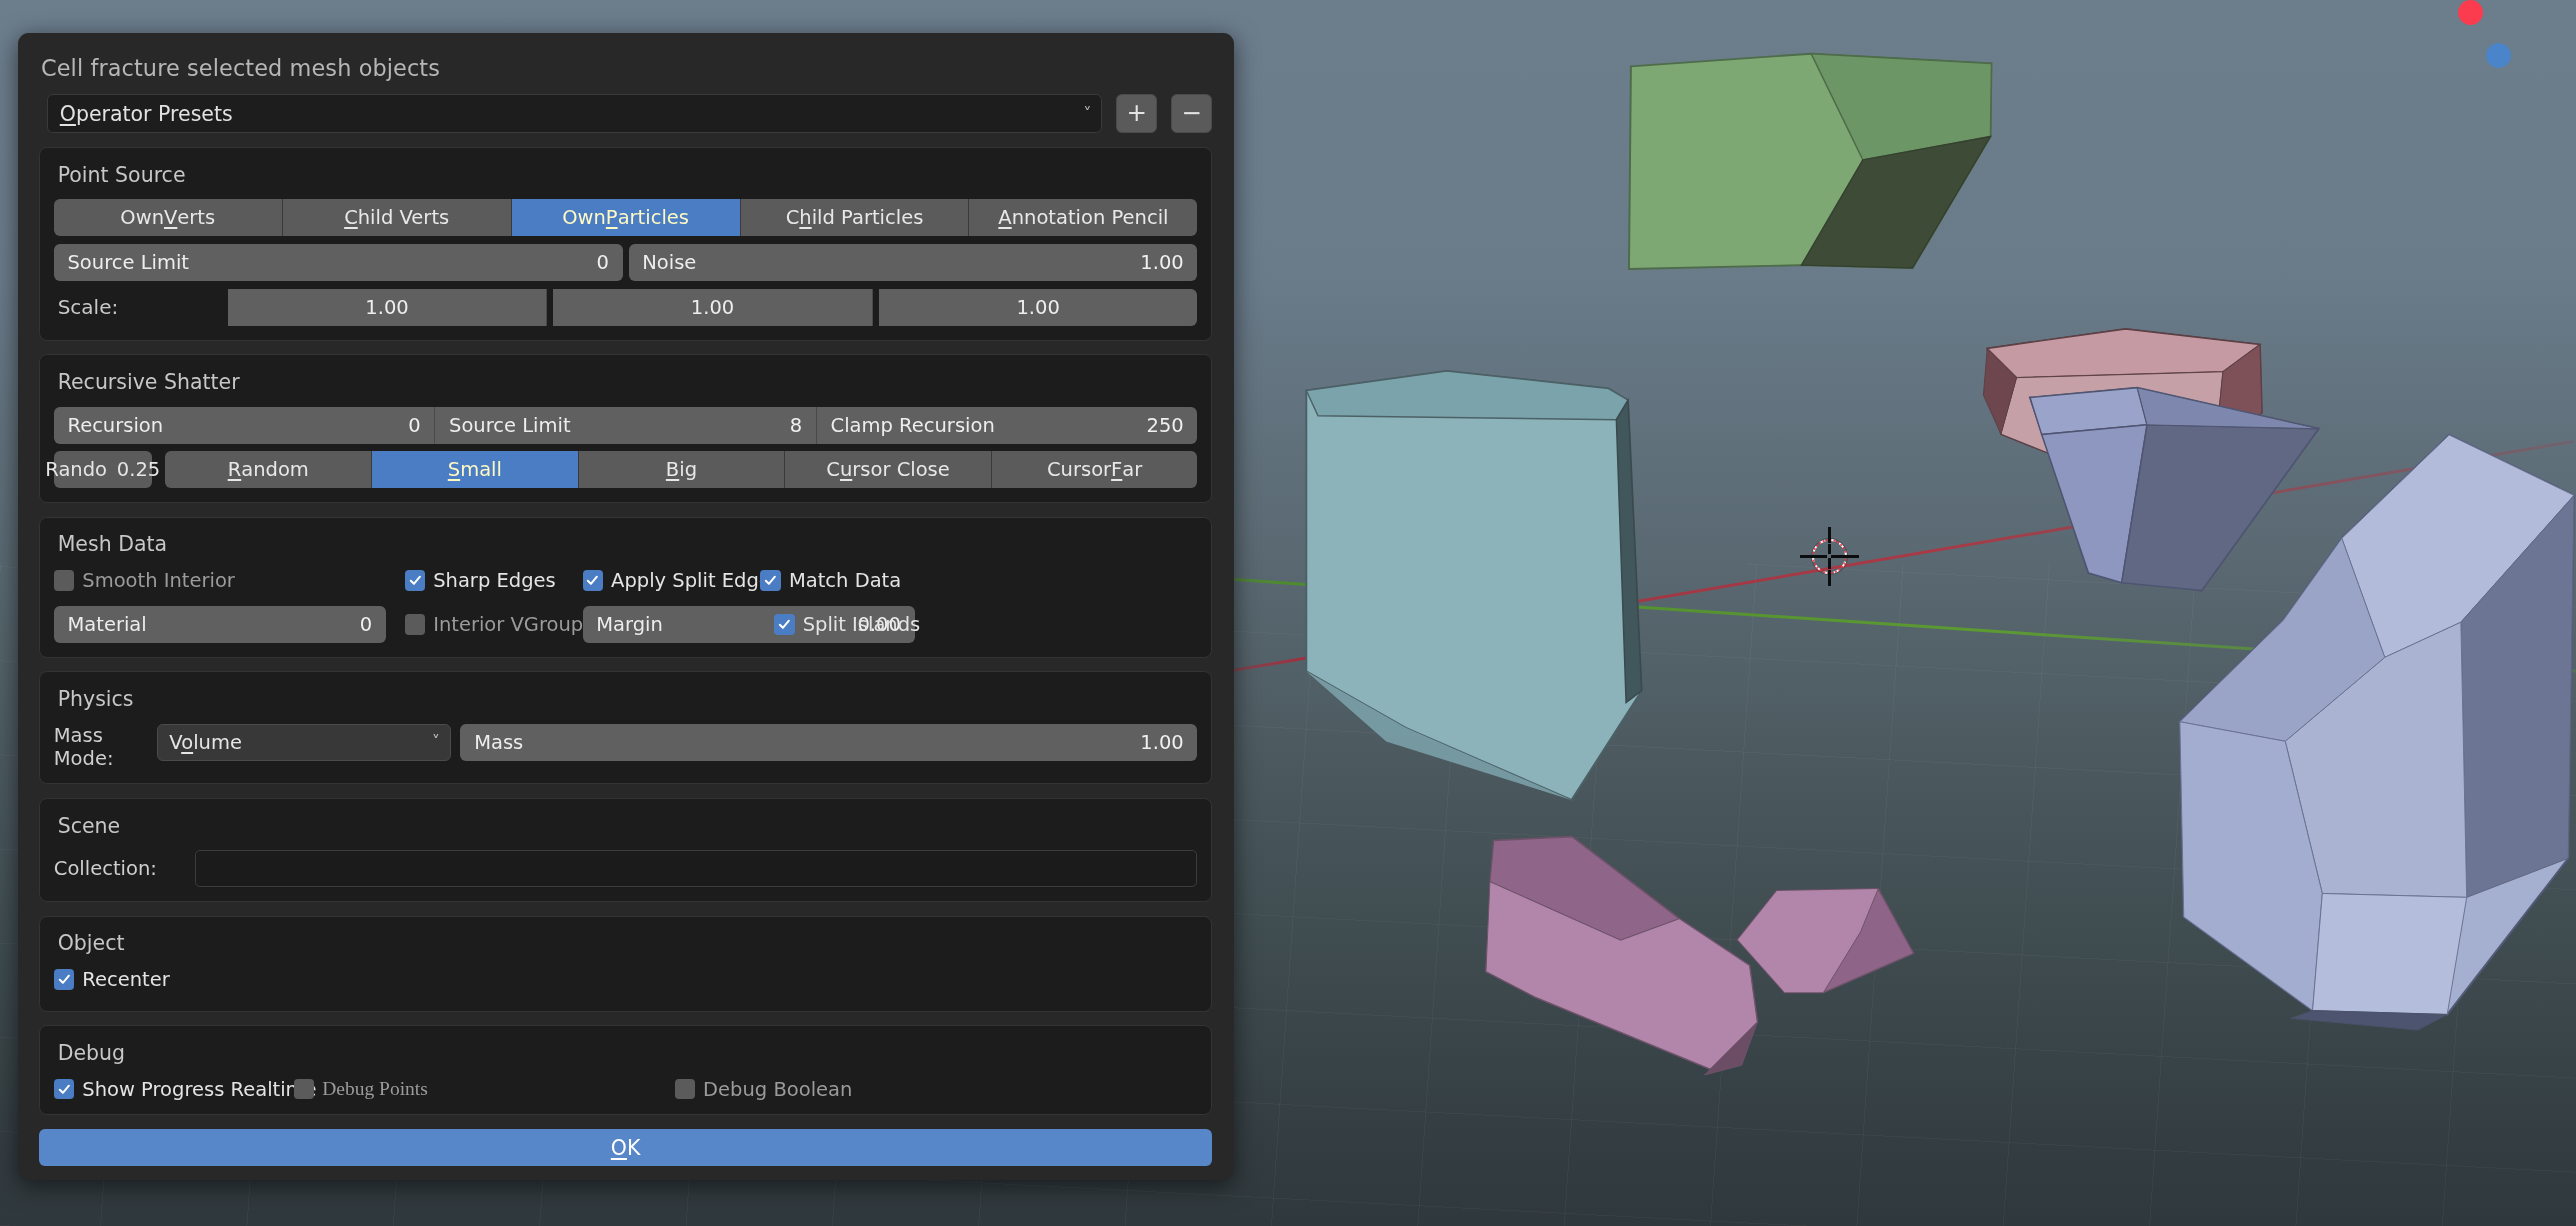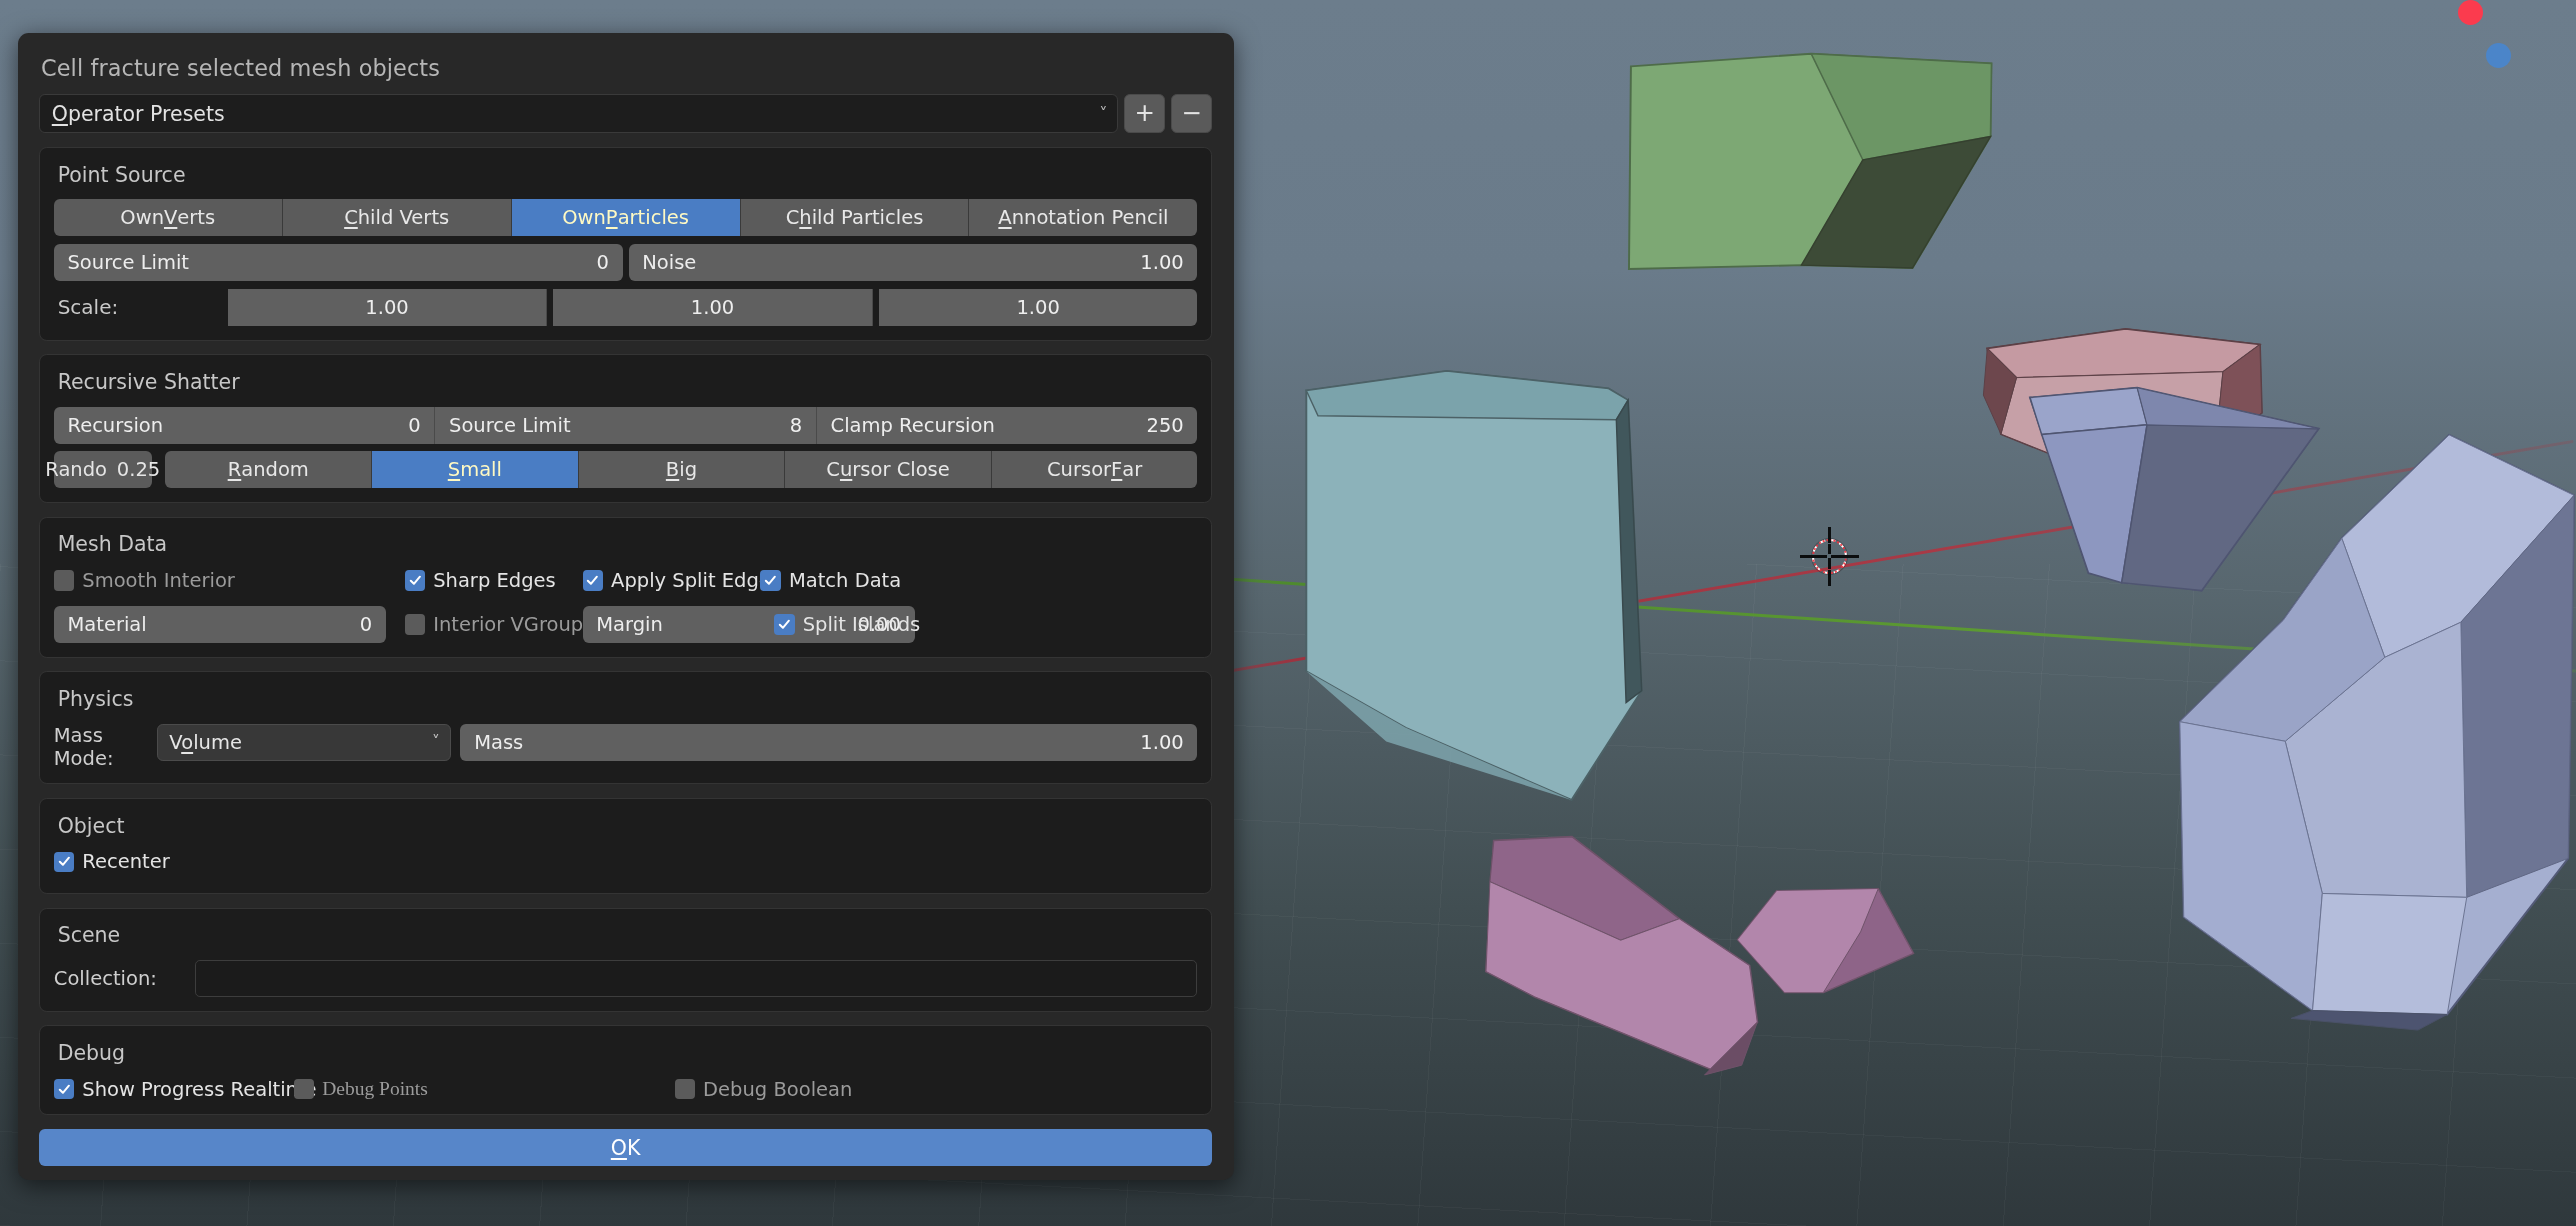--- a/index.html
+++ b/index.html
@@ -72,21 +72,21 @@
     width: 1216px;
     background: #282828;
     border-radius: 10.7px;
     box-shadow: 0 5.9px 25px rgba(0,0,0,0.55);
     padding: 0 0 13.7px 0;
   }
   #dialog-title {
     color: #b6b6b6; font-size: 22.4px; padding: 21.5px 23.4px 13.7px 23.4px; letter-spacing: 0.1px;
   }
 
-  .preset-row { display: flex; padding: 0 21.5px 0 21.5px; gap: 0; align-items: stretch; }
+  .preset-row { display: flex; padding: 0 21.5px 0 21.5px; gap: 8px; align-items: stretch; margin-left: 8px; }
   .preset-select {
     flex: 1; background: #1d1d1d; border: 1px solid #3a3a3a; border-radius: 5.9px;
     height: 39px; display: flex; align-items: center; padding: 0 11.7px;
     color: #e2e2e2; font-size: 20.5px; position: relative;
   }
   .preset-select .label-u { text-decoration: underline; text-decoration-thickness: 1.5px; text-underline-offset: 2.9px; }
   .preset-select .chev { position: absolute; right: 9.8px; color: #b9b9b9; font-size: 16.6px; }
   .preset-btn {
     width: 41px; background: #5a5a5a; border: 1px solid #4a4a4a; color: #e4e4e4;
     font-size: 24.4px; display: flex; align-items: center; justify-content: center;
@@ -441,42 +441,42 @@
         <span class="chev">˅</span>
       </div>
       <div class="numfield">
         <span>Mass</span>
         <span class="v">1.00</span>
       </div>
     </div>
   </div>
 
   <div class="section">
+    <div class="section-title">Scene</div>
+    <div class="row">
+      <div class="coll-label">Collection:</div>
+      <div class="coll-input"></div>
+    </div>
+  </div>
+
+  <div class="section">
     <div class="section-title">Object</div>
     <div class="row" style="padding-bottom:5.9px;">
       <div class="cbwrap">
         <span class="cb on">
           <svg class="tick" viewBox="0 0 14 14">
               <path d="M2 7.4 L5.4 10.8 L12 3" fill="none" stroke="#fff" stroke-width="2.2" stroke-linecap="round" stroke-linejoin="round"></path>
             </svg>
         </span>
         <span class="cb-label">Recenter</span>
       </div>
     </div>
   </div>
 
   <div class="section">
-    <div class="section-title">Scene</div>
-    <div class="row">
-      <div class="coll-label">Collection:</div>
-      <div class="coll-input"></div>
-    </div>
-  </div>
-
-  <div class="section">
     <div class="section-title">Debug</div>
     <div class="row debug-row">
       <div class="dc1" style="width:234px;">
         <div class="cbwrap">
           <span class="cb on">
             <svg class="tick" viewBox="0 0 14 14">
                 <path d="M2 7.4 L5.4 10.8 L12 3" fill="none" stroke="#fff" stroke-width="2.2" stroke-linecap="round" stroke-linejoin="round"></path>
               </svg>
           </span>
           <span class="cb-label">Show Progress Realtime</span>

